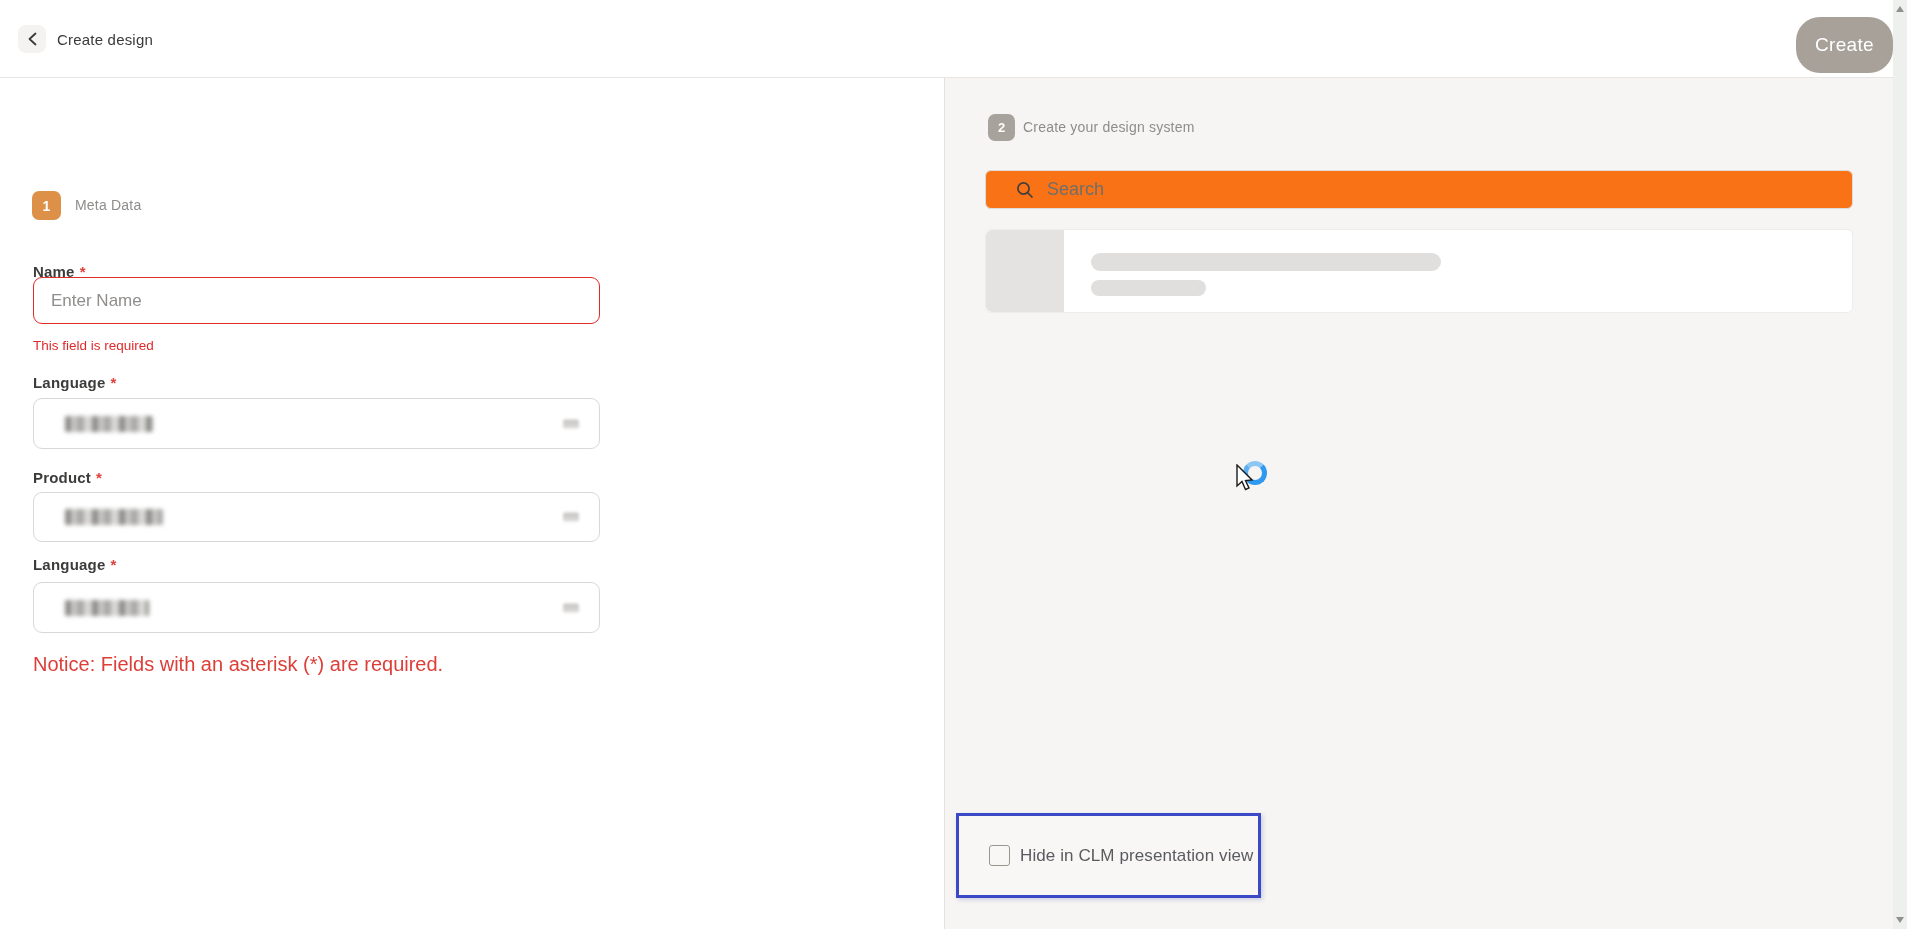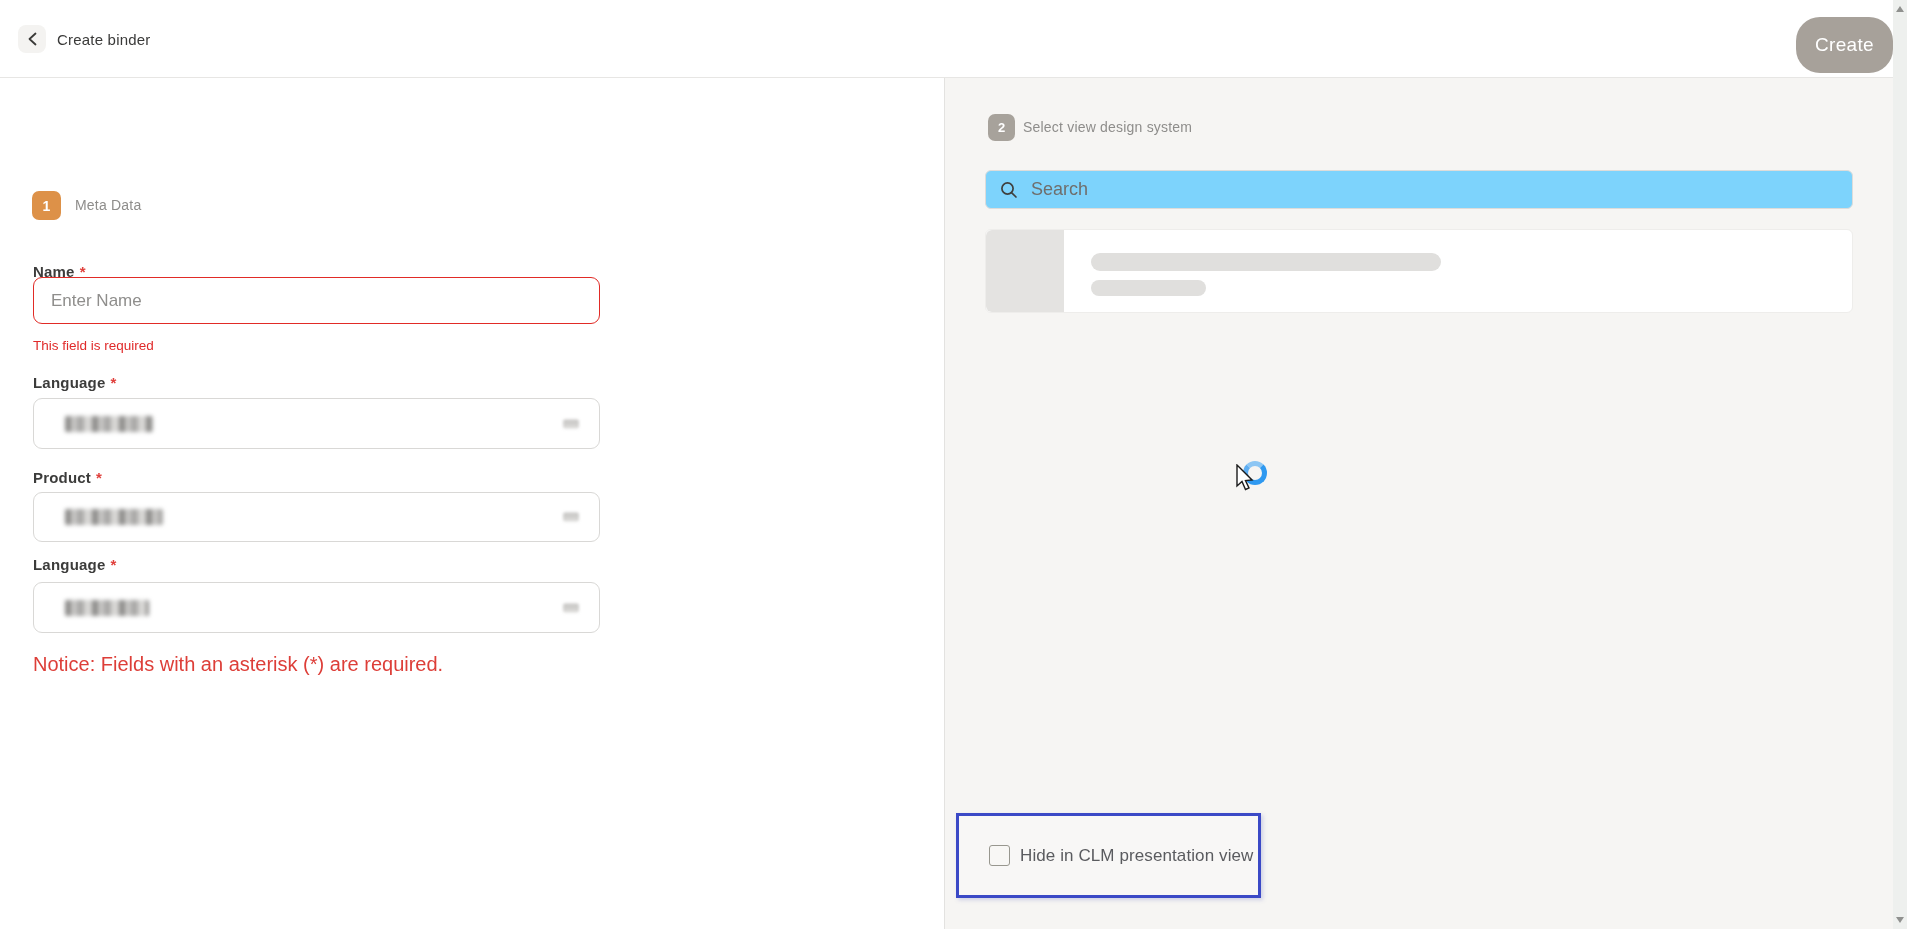--- a/index.html
+++ b/index.html
@@ -59,22 +59,22 @@
   .blob-country { width:88px; }
   .blob-product { width:98px; }
   .blob-language { width:84px; }
   .chev-blob { position:absolute; right:20px; top:50%; transform:translateY(-50%);
                width:16px; height:9px; border-radius:2px; filter:blur(1.5px);
                background:linear-gradient(180deg,#c4c3c1,#dddcda); }
   .notice-text { position:absolute; left:33px; top:575px; font-size:20px; color:#dd3e38; }
 
   
   .search-box { position:absolute; left:985px; top:170px; width:868px; height:39px;
-                background:#7dd3fc; border:1px solid #dddcda; border-radius:6px;
-                display:flex; align-items:center; padding-left:14px; }
+                background:#f97316; border:1px solid #dddcda; border-radius:6px;
+                display:flex; align-items:center; padding-left:30px; }
   .search-box svg { flex:0 0 auto; }
   .search-input { flex:1; border:none; outline:none; background:transparent;
                   margin-left:13px; font-size:18px; color:#3c3c3b;
                   font-family:"Liberation Sans", sans-serif; }
   .search-input::placeholder { color:#6f6e6c; opacity:1; }
 
   .skeleton-card { position:absolute; left:985px; top:229px; width:868px; height:84px;
                    background:#ffffff; border:1px solid #eeedeb; border-radius:6px; }
   .skeleton-thumb { position:absolute; left:0; top:0; width:78px; height:100%;
                     background:#e4e3e1; border-radius:6px 0 0 6px; }
@@ -144,21 +144,21 @@
       <div class="blob blob-language"></div>
       <div class="chev-blob"></div>
     </div>
 
     <div class="notice-text">Notice: Fields with an asterisk (*) are required.</div>
   </div>
 
   <div class="right-panel"></div>
 
   <div class="step-badge badge-2">2</div>
-  <div class="step-title step2-title">Select view design system</div>
+  <div class="step-title step2-title">Create your design system</div>
 
   <div class="search-box">
     <svg width="18" height="18" viewBox="0 0 18 18">
       <circle cx="7.5" cy="7.5" r="5.6" fill="none" stroke="#3f3f3d" stroke-width="1.7"></circle>
       <line x1="11.8" y1="11.8" x2="16" y2="16" stroke="#3f3f3d" stroke-width="1.7" stroke-linecap="round"></line>
     </svg>
     <input class="search-input" type="text" placeholder="Search" style="">
   </div>
 
   <div class="skeleton-card">
@@ -176,21 +176,21 @@
     <div class="checkbox"></div>
     <div class="checkbox-label">Hide in CLM presentation view</div>
   </div>
 
   <div class="topbar">
     <div class="back-btn">
       <svg width="11" height="14" viewBox="0 0 11 14">
         <polyline points="8.5,1.5 2.5,7 8.5,12.5" fill="none" stroke="#3a3a38" stroke-width="1.8" stroke-linecap="round" stroke-linejoin="round"></polyline>
       </svg>
     </div>
-    <div class="topbar-title">Create binder</div>
+    <div class="topbar-title">Create design</div>
     <button class="create-btn">Create</button>
   </div>
 
   <div class="scrollbar">
     <div class="sb-arrow sb-up"></div>
     <div class="sb-arrow sb-down"></div>
   </div>
 
 </div>
 

